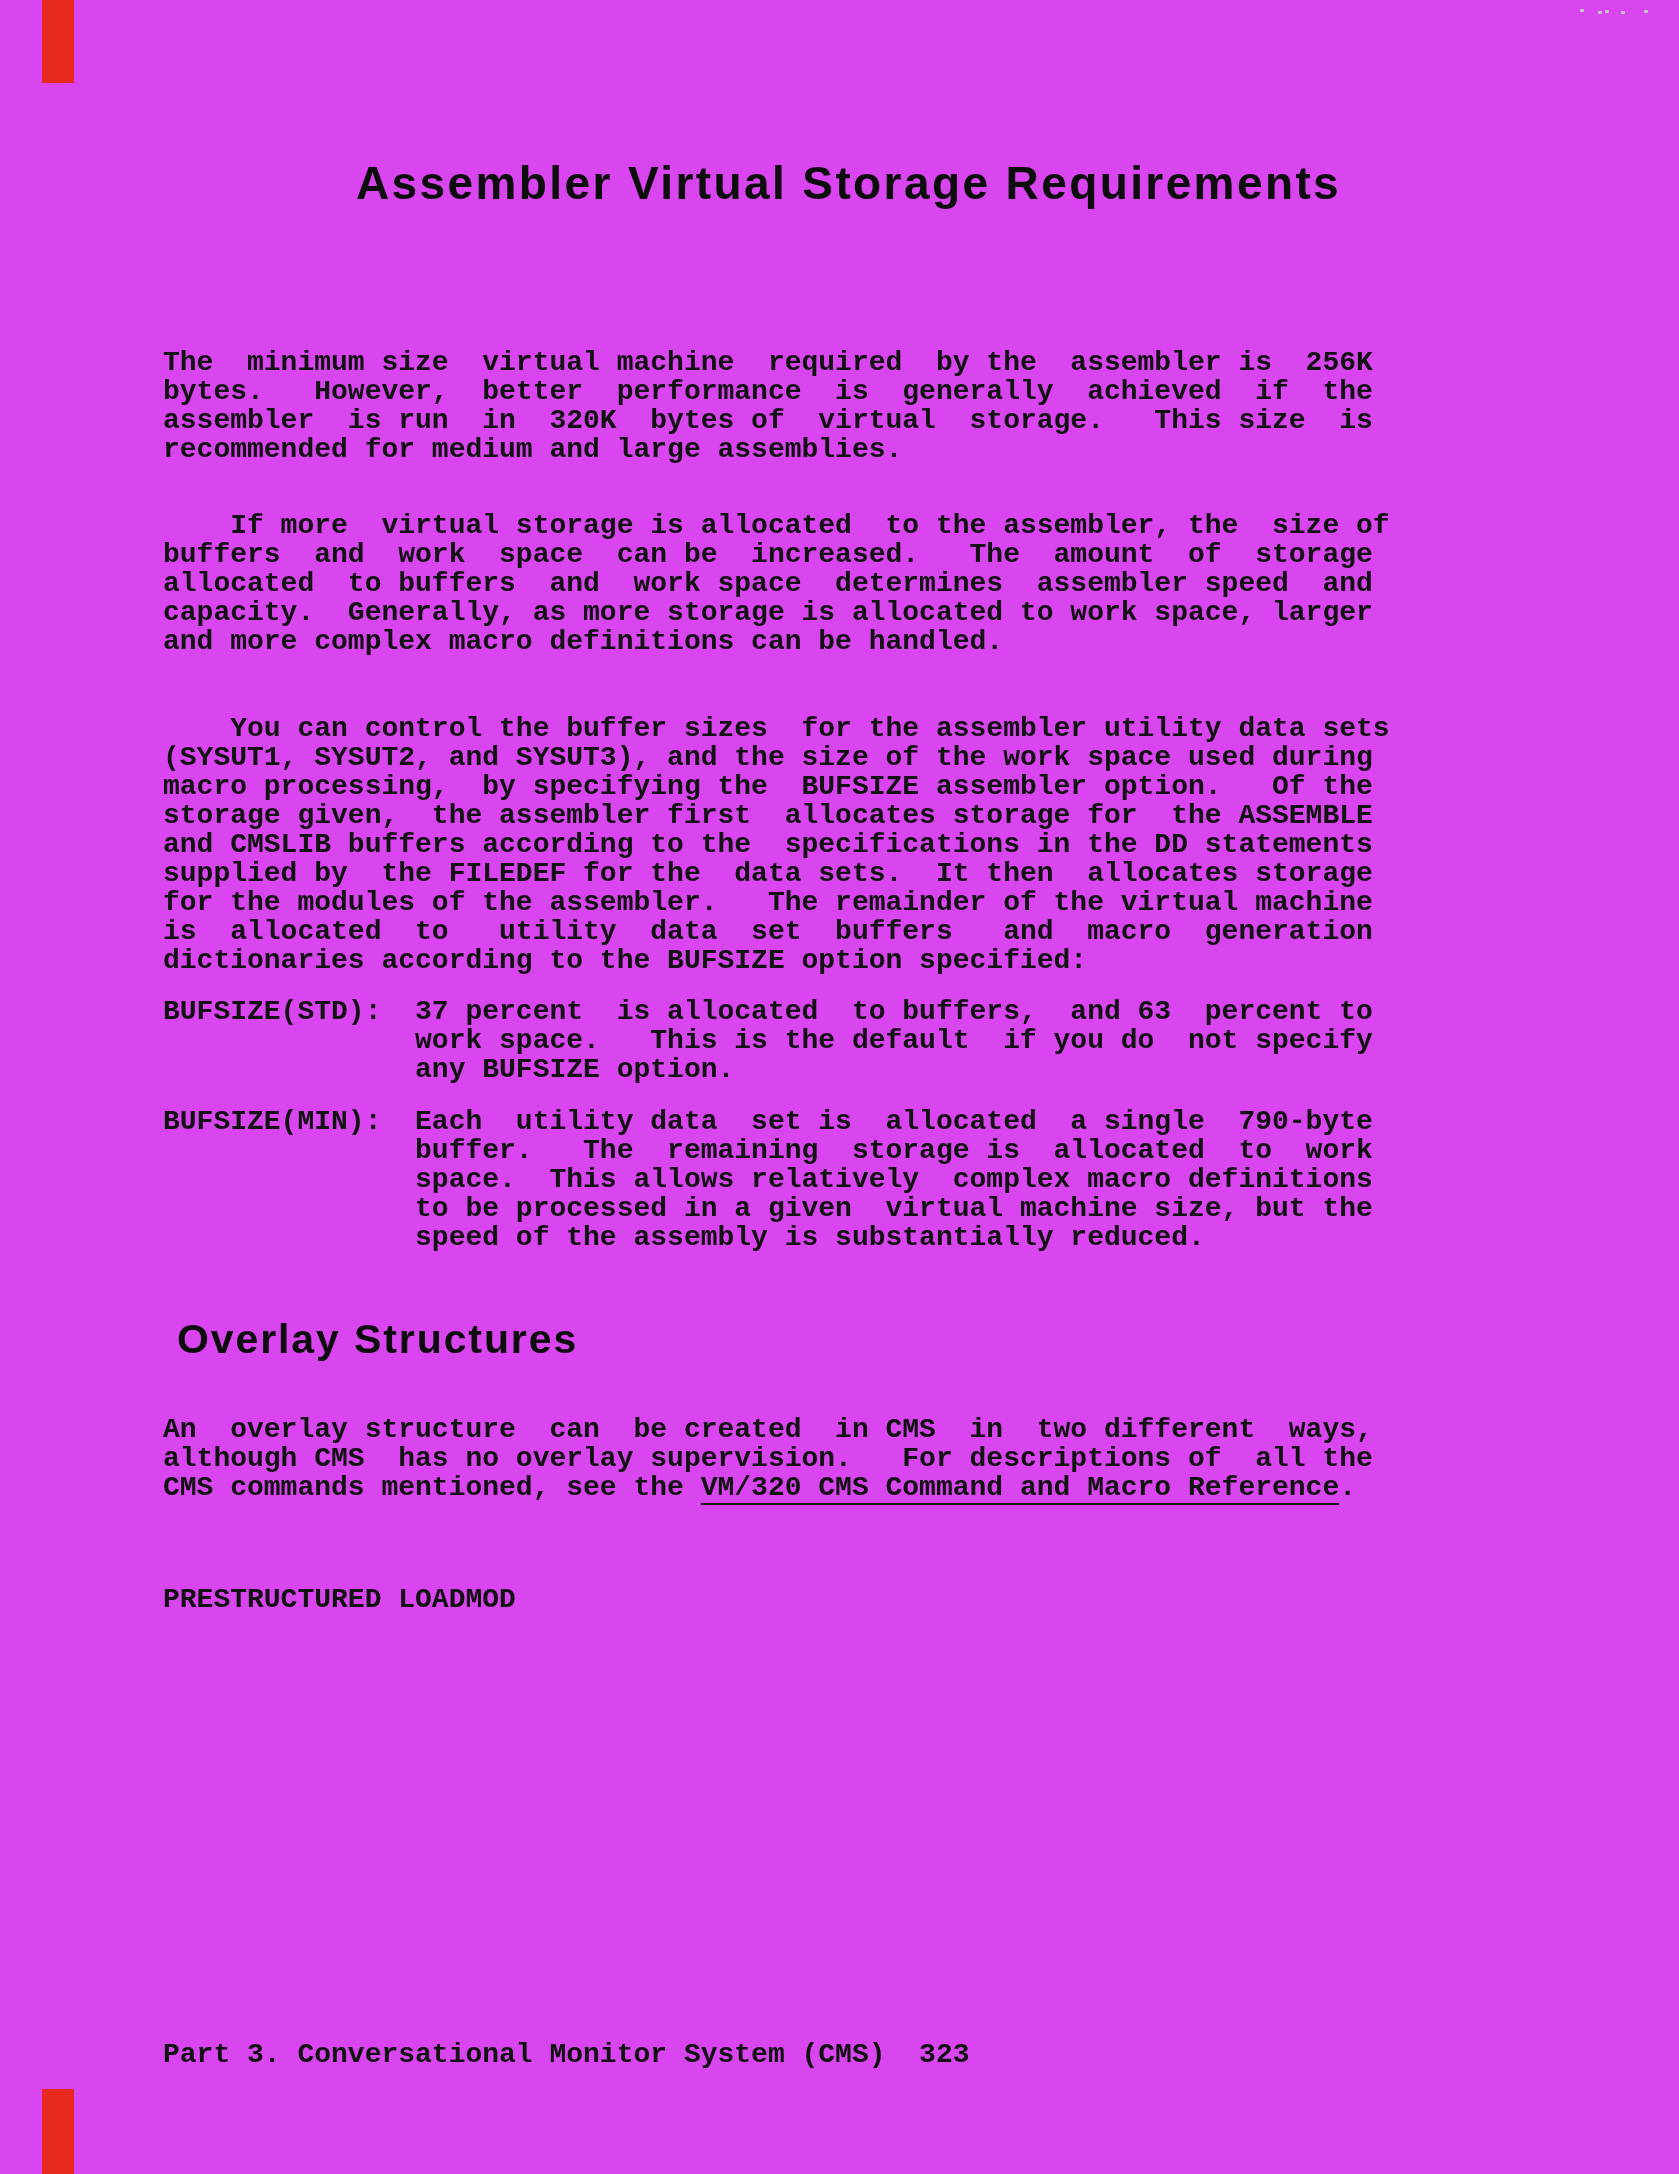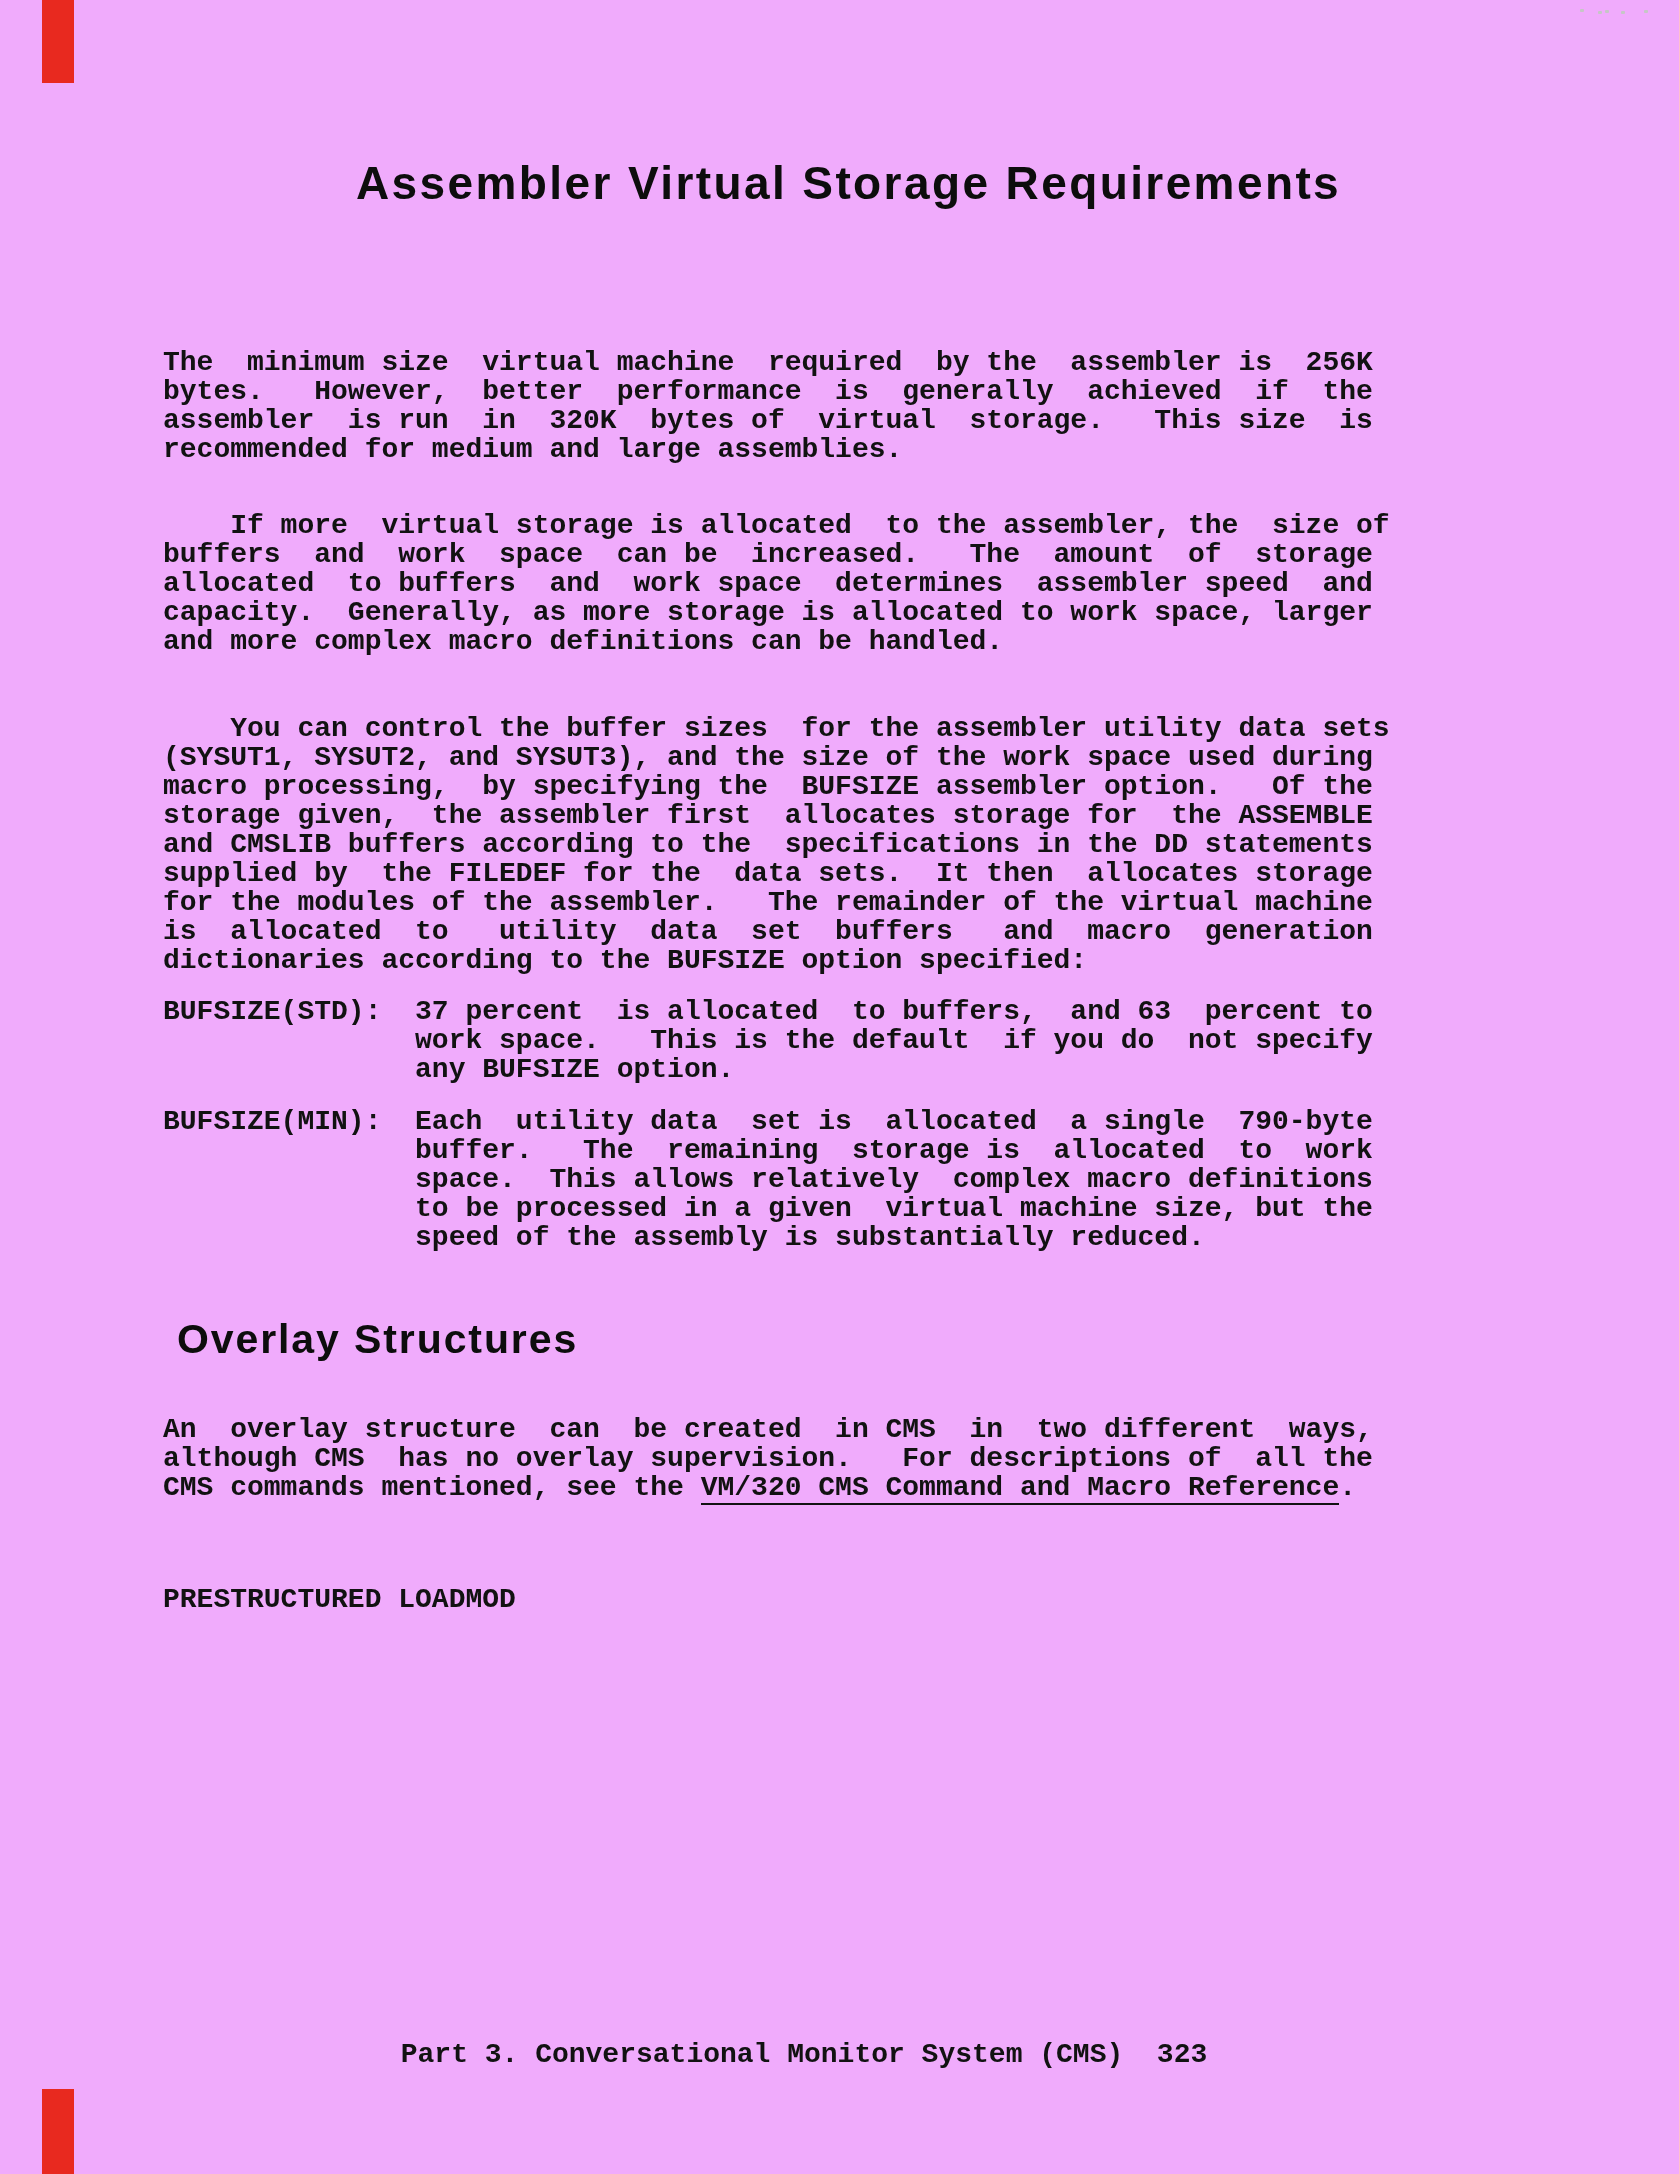--- a/index.html
+++ b/index.html
@@ -1,20 +1,20 @@
 <!DOCTYPE html>
 <html style="font-size:15px"><head>
 <meta charset="utf-8">
 <style>
   html,body{margin:0;padding:0;background:#ffffff;}
   .page{
     position:relative;
     width:1680px;
     height:2174px;
-    background:#f0abfc;
+    background:#d946ef;
     overflow:hidden;
     font-family:"Liberation Mono","DejaVu Sans Mono",monospace;
     color:#121212;
   }
   
   .red-bar{
     position:absolute;
     left:42px;
     width:32px;
     background:#e8291f;
@@ -63,21 +63,21 @@
     white-space:pre;
   }
   pre.mono .block-lines{display:block;}
   .underline-phrase{
     border-bottom:2.8px solid #121212;
     padding-bottom:0px;
   }
   .footer-line{
     left:163px;
     width:1282px;
-    text-align:center;
+    text-align:left;
   }
 </style>
 </head>
 <body>
 
 <div class="page">
 
   <div class="red-bar top"></div>
   <div class="red-bar bottom"></div>
 

